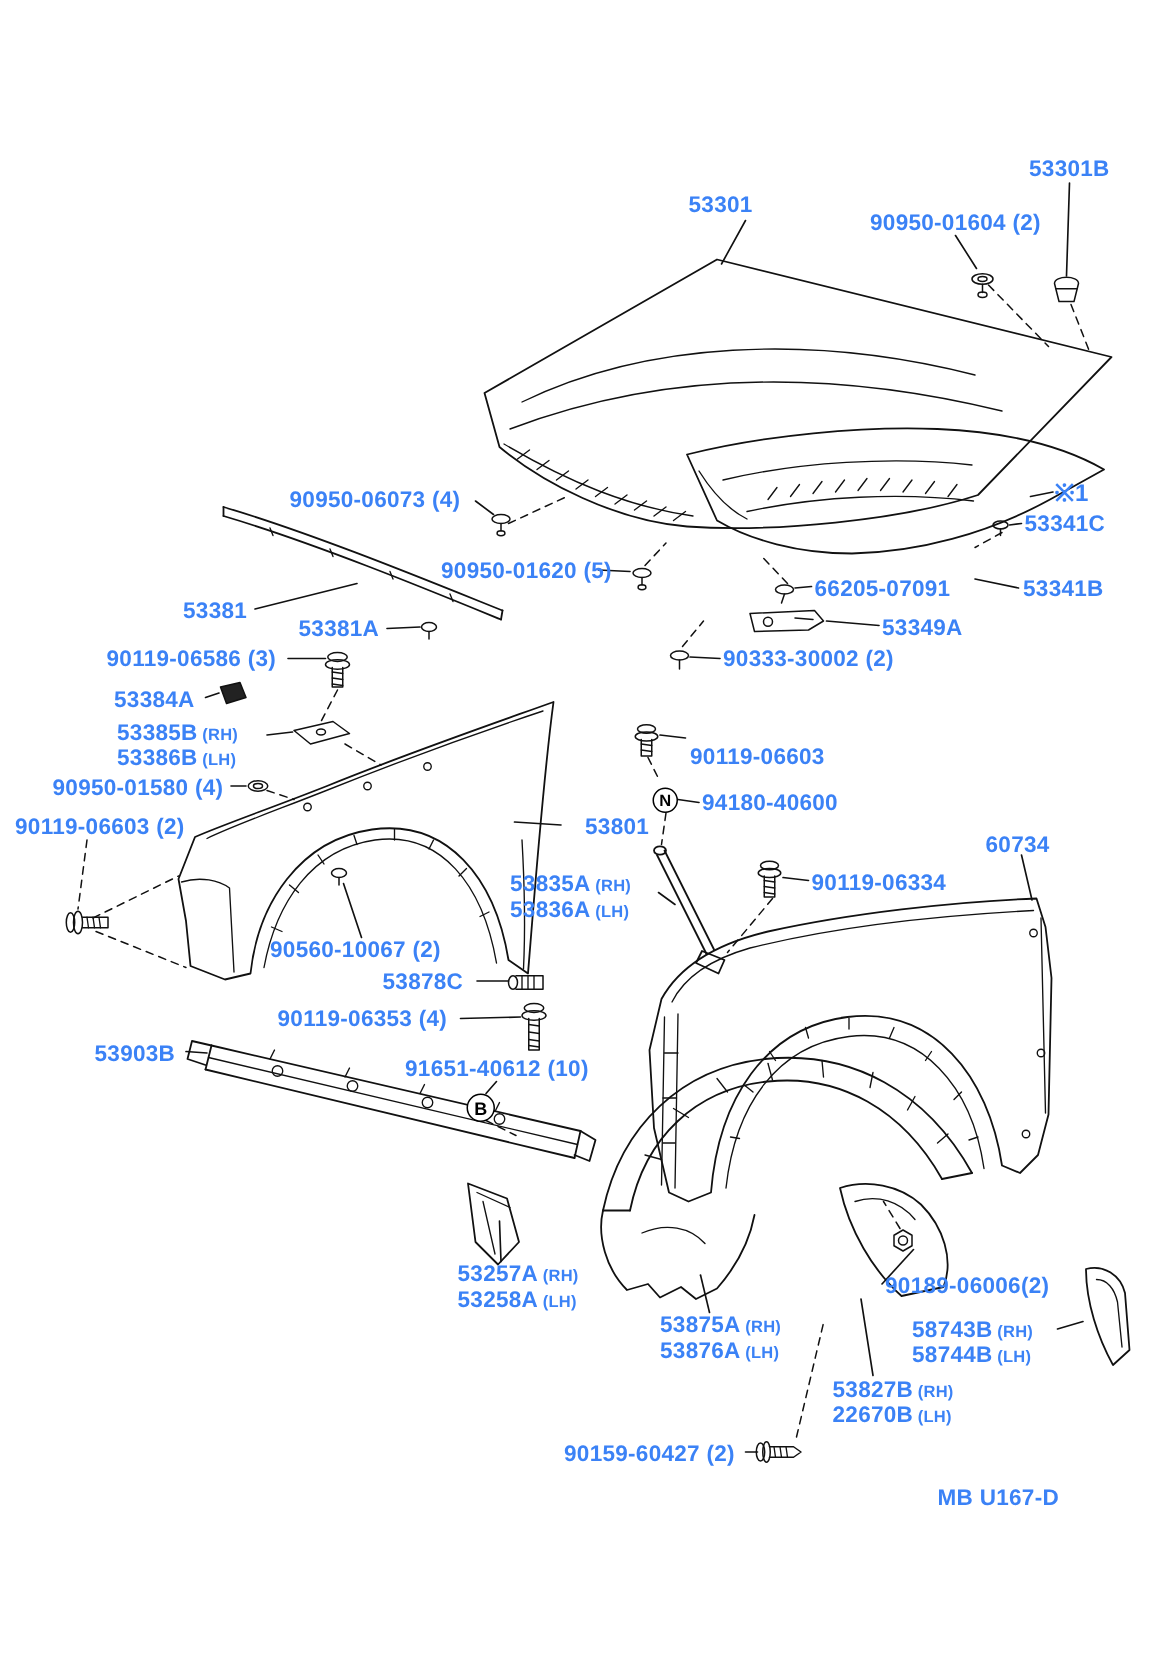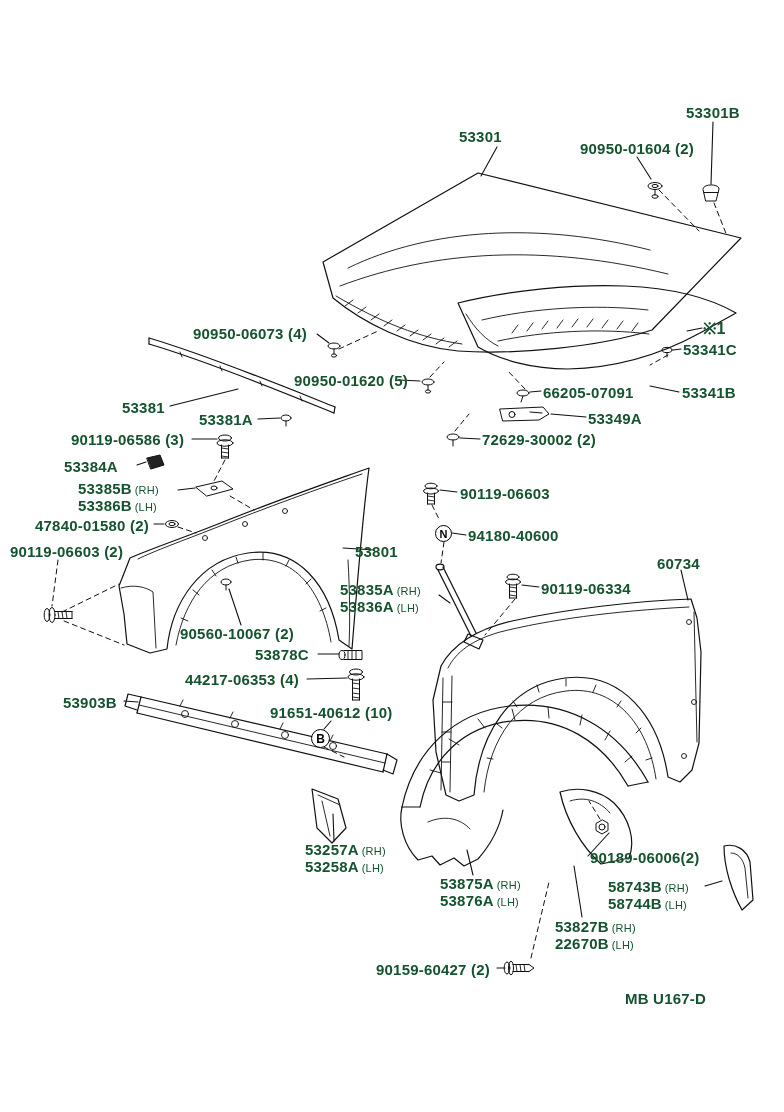--- a/index.html
+++ b/index.html
@@ -2,24 +2,24 @@
 <html><head>
 <meta charset="utf-8">
 <style>
   html,body { margin:0; padding:0; background:#ffffff; }
   .diagram {
     position:relative; width:784px; height:1112px; background:#ffffff;
     font-family:"Liberation Sans", sans-serif; overflow:hidden;
   }
   .diagram svg { position:absolute; left:0; top:0; }
   .lbl {
-    position:absolute; font-weight:bold; font-size:15px; color:#14532d;
+    position:absolute; font-weight:bold; font-size:15px; color:#3b82f6;
     white-space:nowrap; letter-spacing:0.2px;
   }
-  .lbl .side { font-size:11px; font-weight:normal; margin-left:3px; }
+  .lbl .side { font-size:11px; font-weight:bold; margin-left:3px; }
   .pair .row { height:17px; line-height:17px; }
   .note { font-size:16px; }
   .circ {
     position:absolute; border:1.8px solid #000; border-radius:50%;
     display:flex; align-items:center; justify-content:center;
     font-weight:bold; font-size:11px; color:#000; background:#fff;
     width:15px; height:15px;
   }
 </style>
 </head>
@@ -338,44 +338,44 @@
 <div class="lbl" style="left:193px;top:325px">90950-06073 (4)</div>
 <div class="lbl note" style="left:703px;top:317px">※1</div>
 <div class="lbl" style="left:683px;top:341px">53341C</div>
 <div class="lbl" style="left:294px;top:372px">90950-01620 (5)</div>
 <div class="lbl" style="left:543px;top:384px">66205-07091</div>
 <div class="lbl" style="left:682px;top:384px">53341B</div>
 <div class="lbl" style="left:122px;top:399px">53381</div>
 <div class="lbl" style="left:199px;top:411px">53381A</div>
 <div class="lbl" style="left:588px;top:410px">53349A</div>
 <div class="lbl" style="left:71px;top:431px">90119-06586 (3)</div>
-<div class="lbl" style="left:482px;top:431px">72629-30002 (2)</div>
-<div class="lbl" style="left:64px;top:458px">53384A</div>
+<div class="lbl" style="left:482px;top:431px">90333-30002 (2)</div>
+<div class="lbl" style="left:76px;top:458px">53384A</div>
 
 <div class="lbl pair" style="left:78px;top:480px">
   <div class="row"><span>53385B</span><span class="side">(RH)</span></div>
   <div class="row"><span>53386B</span><span class="side">(LH)</span></div>
 </div>
 
-<div class="lbl" style="left:460px;top:485px">90119-06603</div>
-<div class="lbl" style="left:35px;top:517px">47840-01580 (2)</div>
+<div class="lbl" style="left:460px;top:496px">90119-06603</div>
+<div class="lbl" style="left:35px;top:517px">90950-01580 (4)</div>
 <div class="lbl" style="left:468px;top:527px">94180-40600</div>
 <div class="lbl" style="left:10px;top:543px">90119-06603 (2)</div>
-<div class="lbl" style="left:355px;top:543px">53801</div>
+<div class="lbl" style="left:390px;top:543px">53801</div>
 <div class="lbl" style="left:657px;top:555px">60734</div>
 
 <div class="lbl pair" style="left:340px;top:581px">
   <div class="row"><span>53835A</span><span class="side">(RH)</span></div>
   <div class="row"><span>53836A</span><span class="side">(LH)</span></div>
 </div>
 
 <div class="lbl" style="left:541px;top:580px">90119-06334</div>
 <div class="lbl" style="left:180px;top:625px">90560-10067 (2)</div>
 <div class="lbl" style="left:255px;top:646px">53878C</div>
-<div class="lbl" style="left:185px;top:671px">44217-06353 (4)</div>
+<div class="lbl" style="left:185px;top:671px">90119-06353 (4)</div>
 <div class="lbl" style="left:63px;top:694px">53903B</div>
 <div class="lbl" style="left:270px;top:704px">91651-40612 (10)</div>
 
 <div class="lbl pair" style="left:305px;top:841px">
   <div class="row"><span>53257A</span><span class="side">(RH)</span></div>
   <div class="row"><span>53258A</span><span class="side">(LH)</span></div>
 </div>
 
 <div class="lbl pair" style="left:440px;top:875px">
   <div class="row"><span>53875A</span><span class="side">(RH)</span></div>

